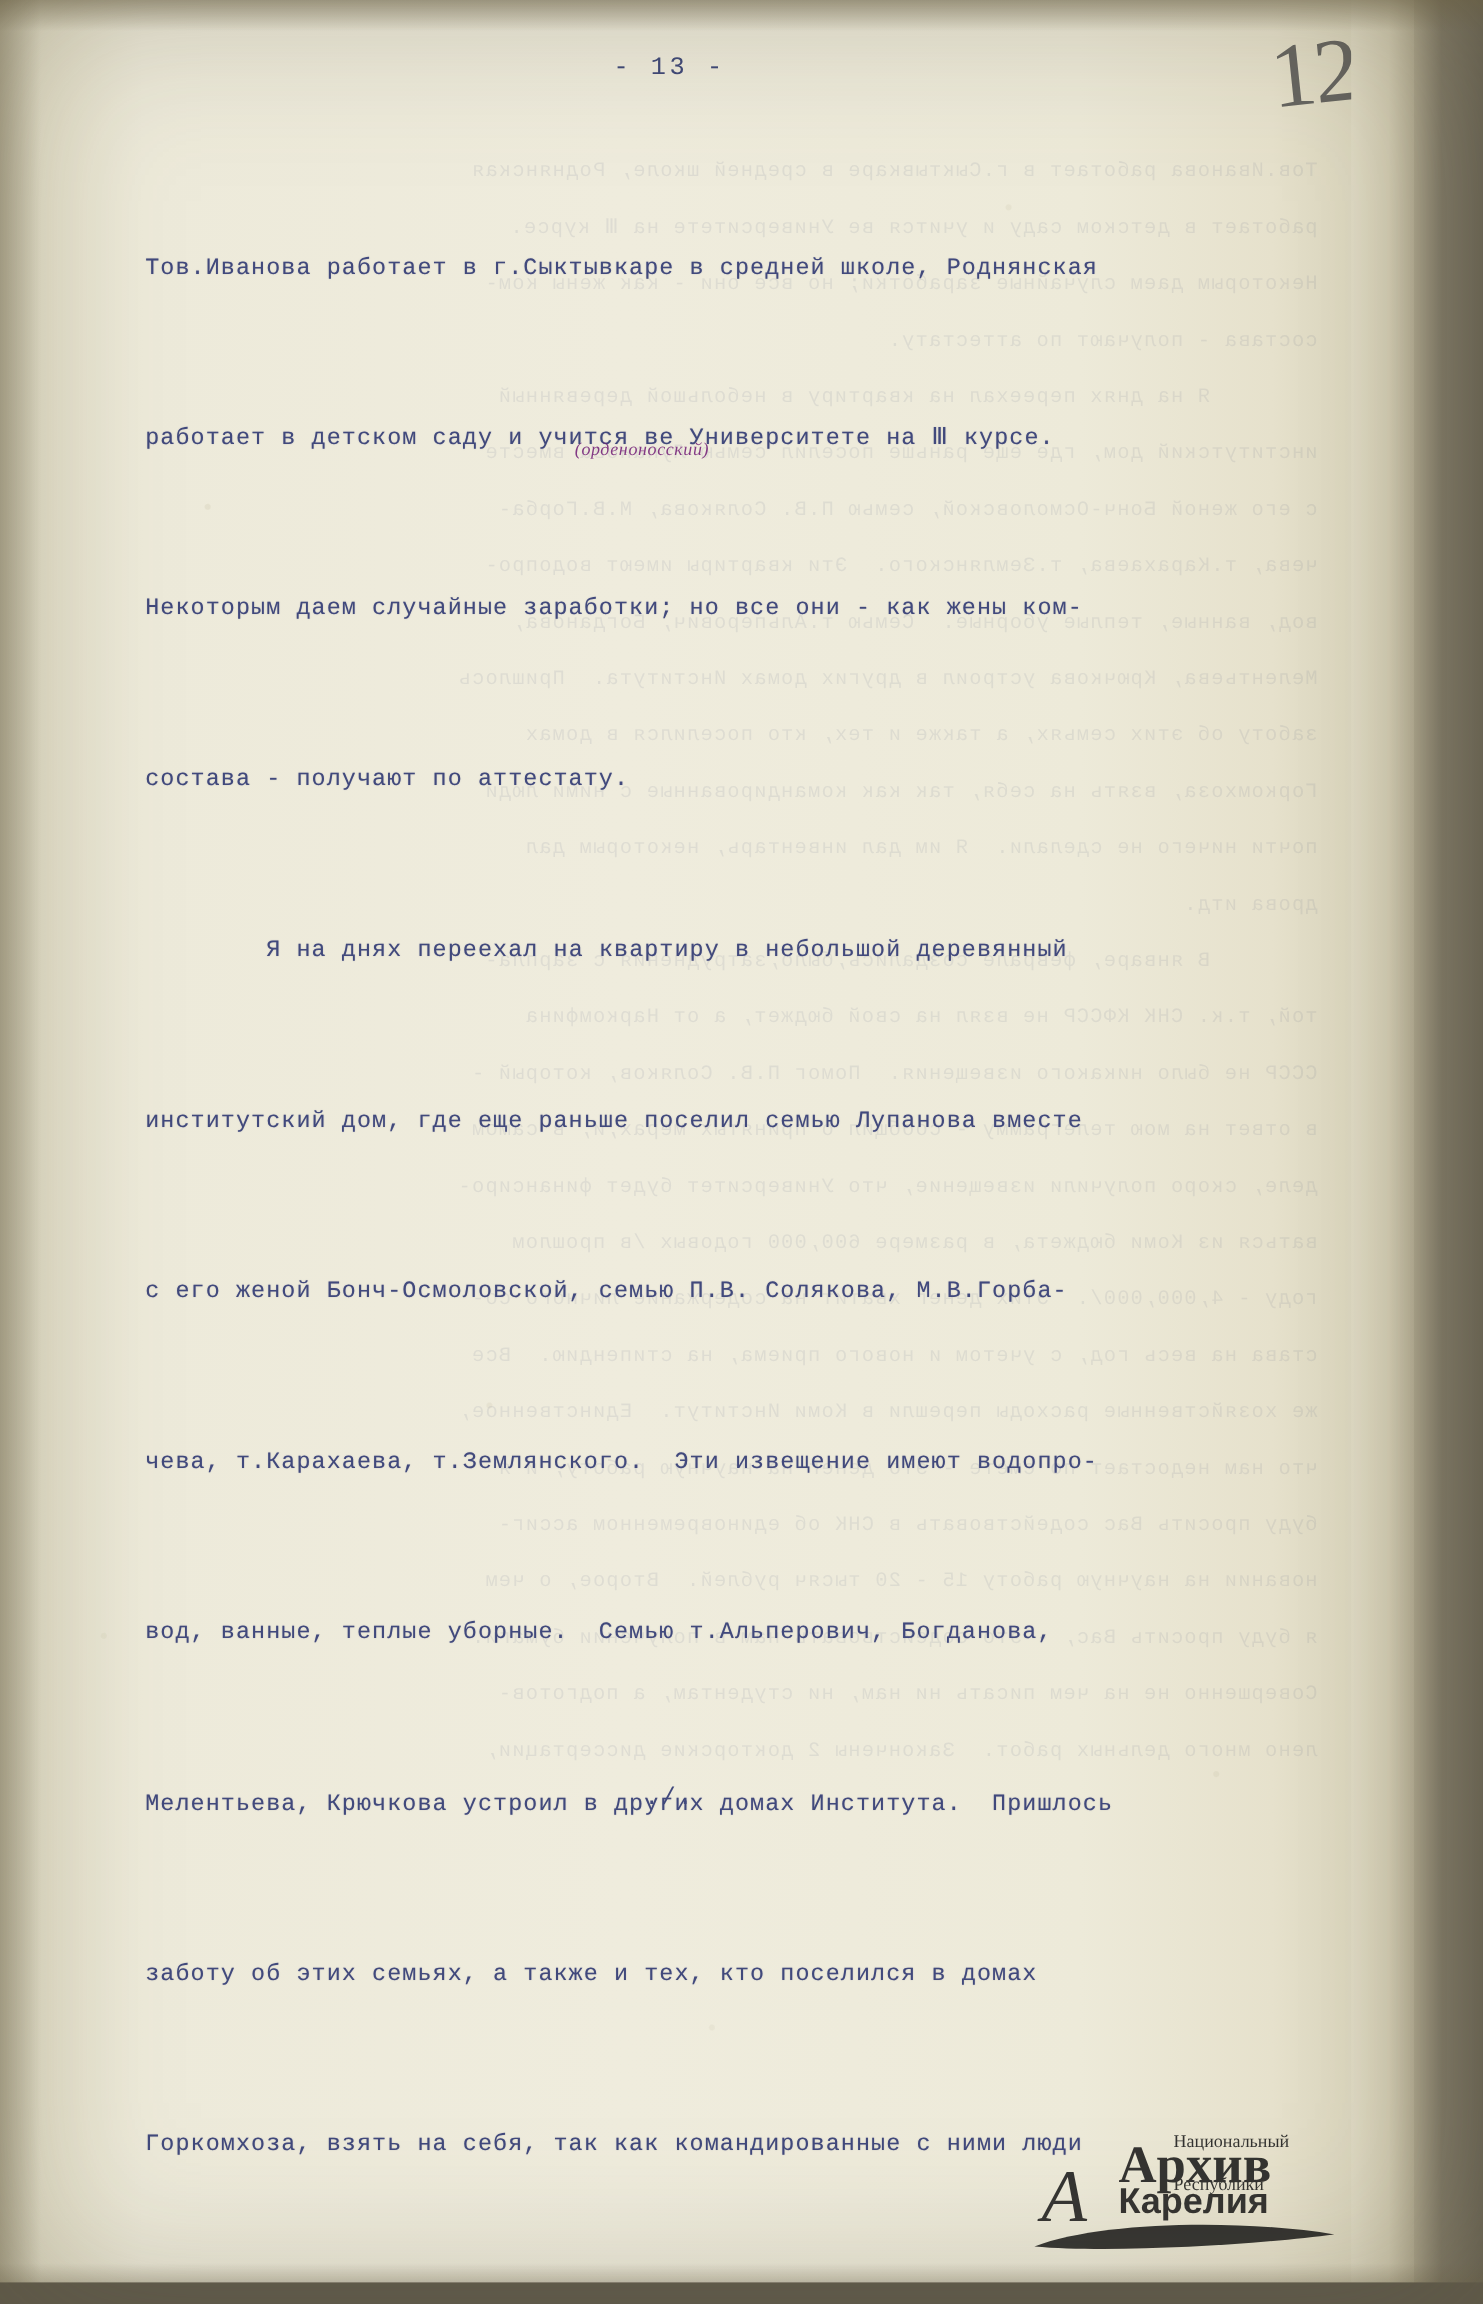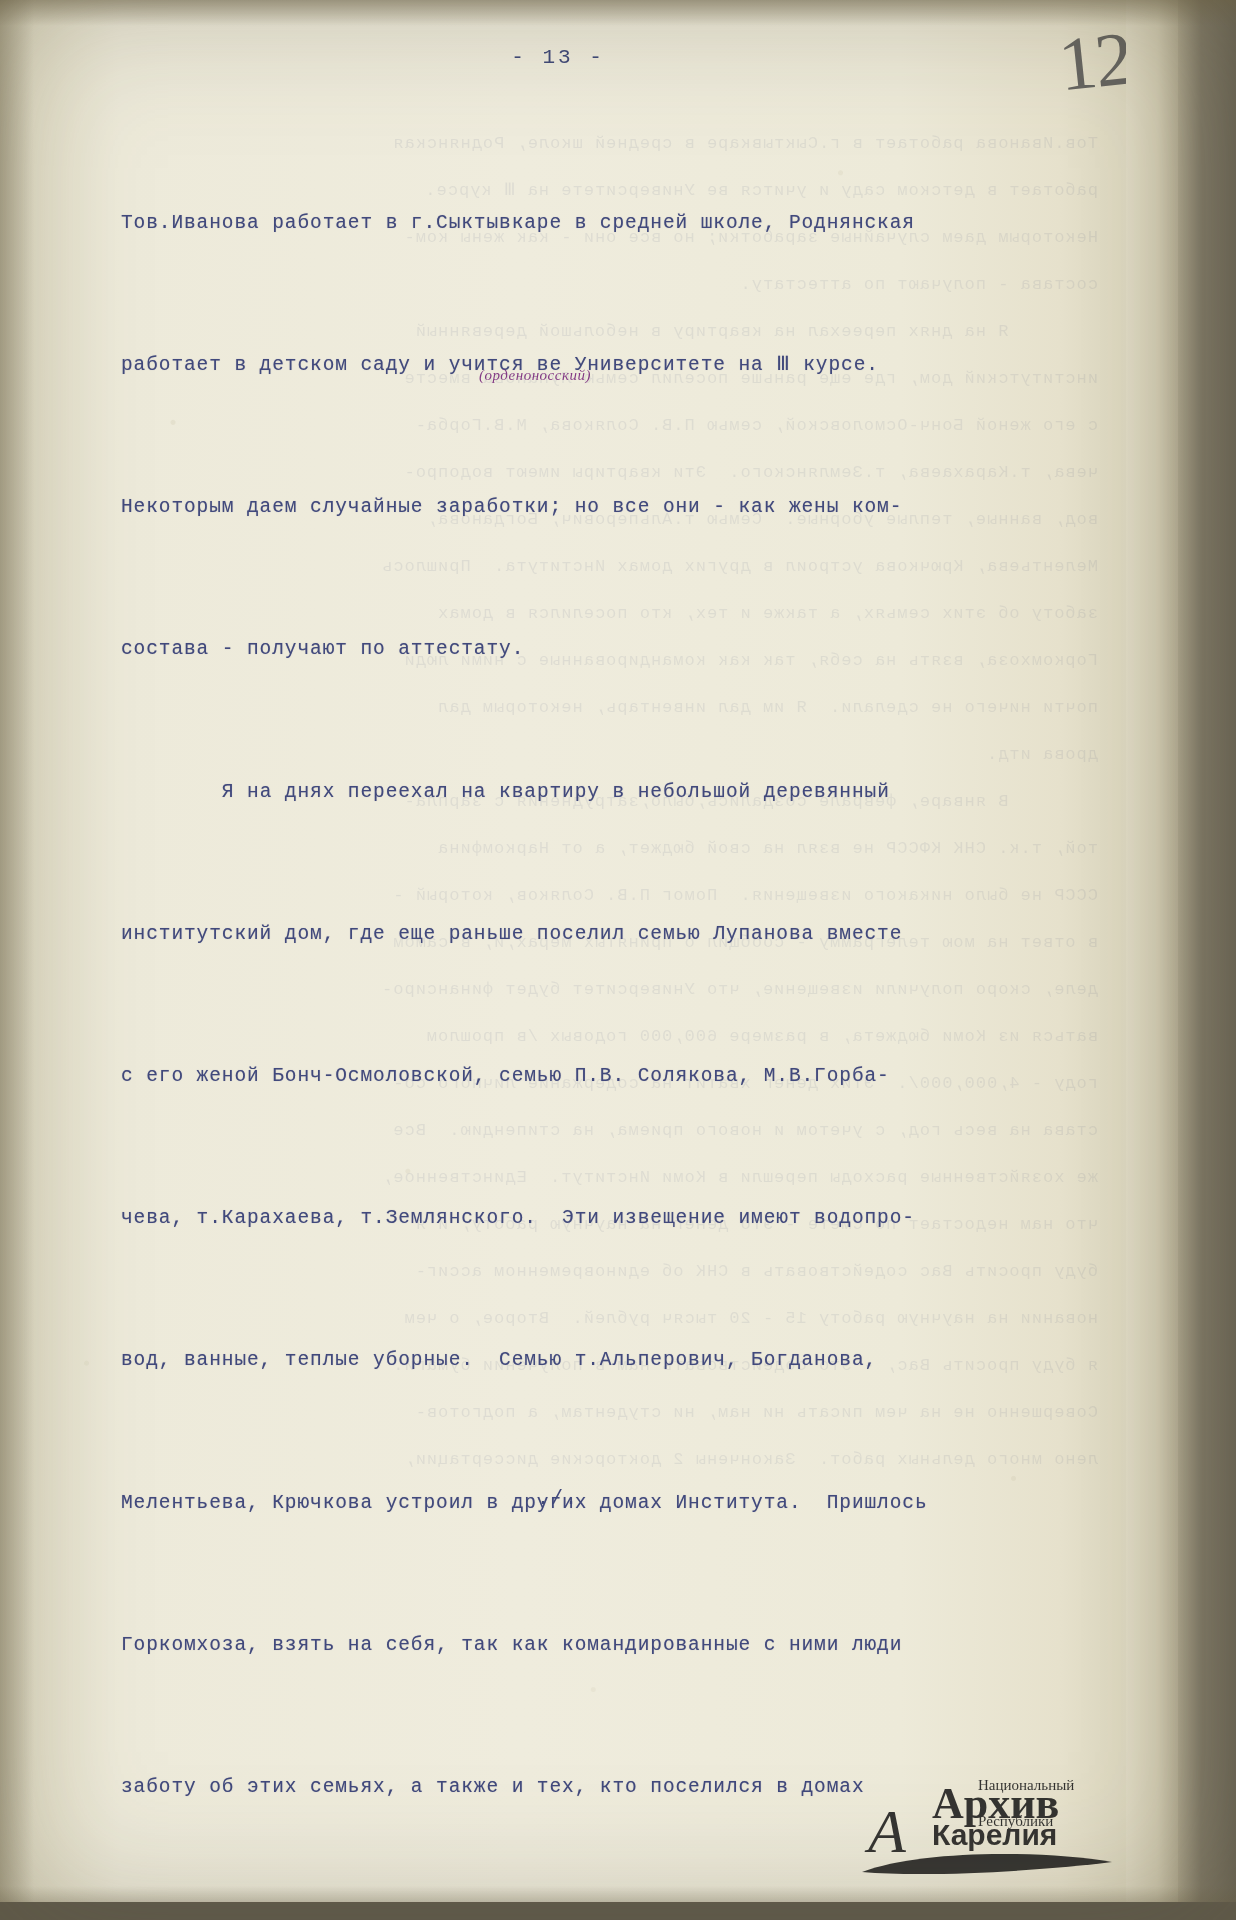--- a/index.html
+++ b/index.html
@@ -236,22 +236,22 @@
       <span class="ln">Тов.Иванова работает в г.Сыктывкаре в средней школе, Роднянская</span>
       <span class="ln">работает в детском саду и учится ве Университете на Ⅲ курсе.</span>
       <span class="ln">Некоторым даем случайные заработки; но все они - как жены ком-</span>
       <span class="ln">состава - получают по аттестату.</span>
       <span class="ln">        Я на днях переехал на квартиру в небольшой деревянный</span>
       <span class="ln">институтский дом, где еще раньше поселил семью Лупанова вместе</span>
       <span class="ln">с его женой Бонч-Осмоловской, семью П.В. Солякова, М.В.Горба-</span>
       <span class="ln">чева, т.Карахаева, т.Землянского.  Эти извещение имеют водопро-</span>
       <span class="ln">вод, ванные, теплые уборные.  Семью т.Альперович, Богданова,</span>
       <span class="ln">Мелентьева, Крючкова устроил в других домах Института.  Пришлось</span>
+      <span class="ln">заботу об этих семьях, а также и тех, кто поселился в домах</span>
       <span class="ln">Горкомхоза, взять на себя, так как командированные с ними люди</span>
-      <span class="ln">заботу об этих семьях, а также и тех, кто поселился в домах</span>
       <span class="ln">почти ничего не сделали.  Я им дал инвентарь, некоторым дал</span>
       
       
       
       
       
       
       
       
       

